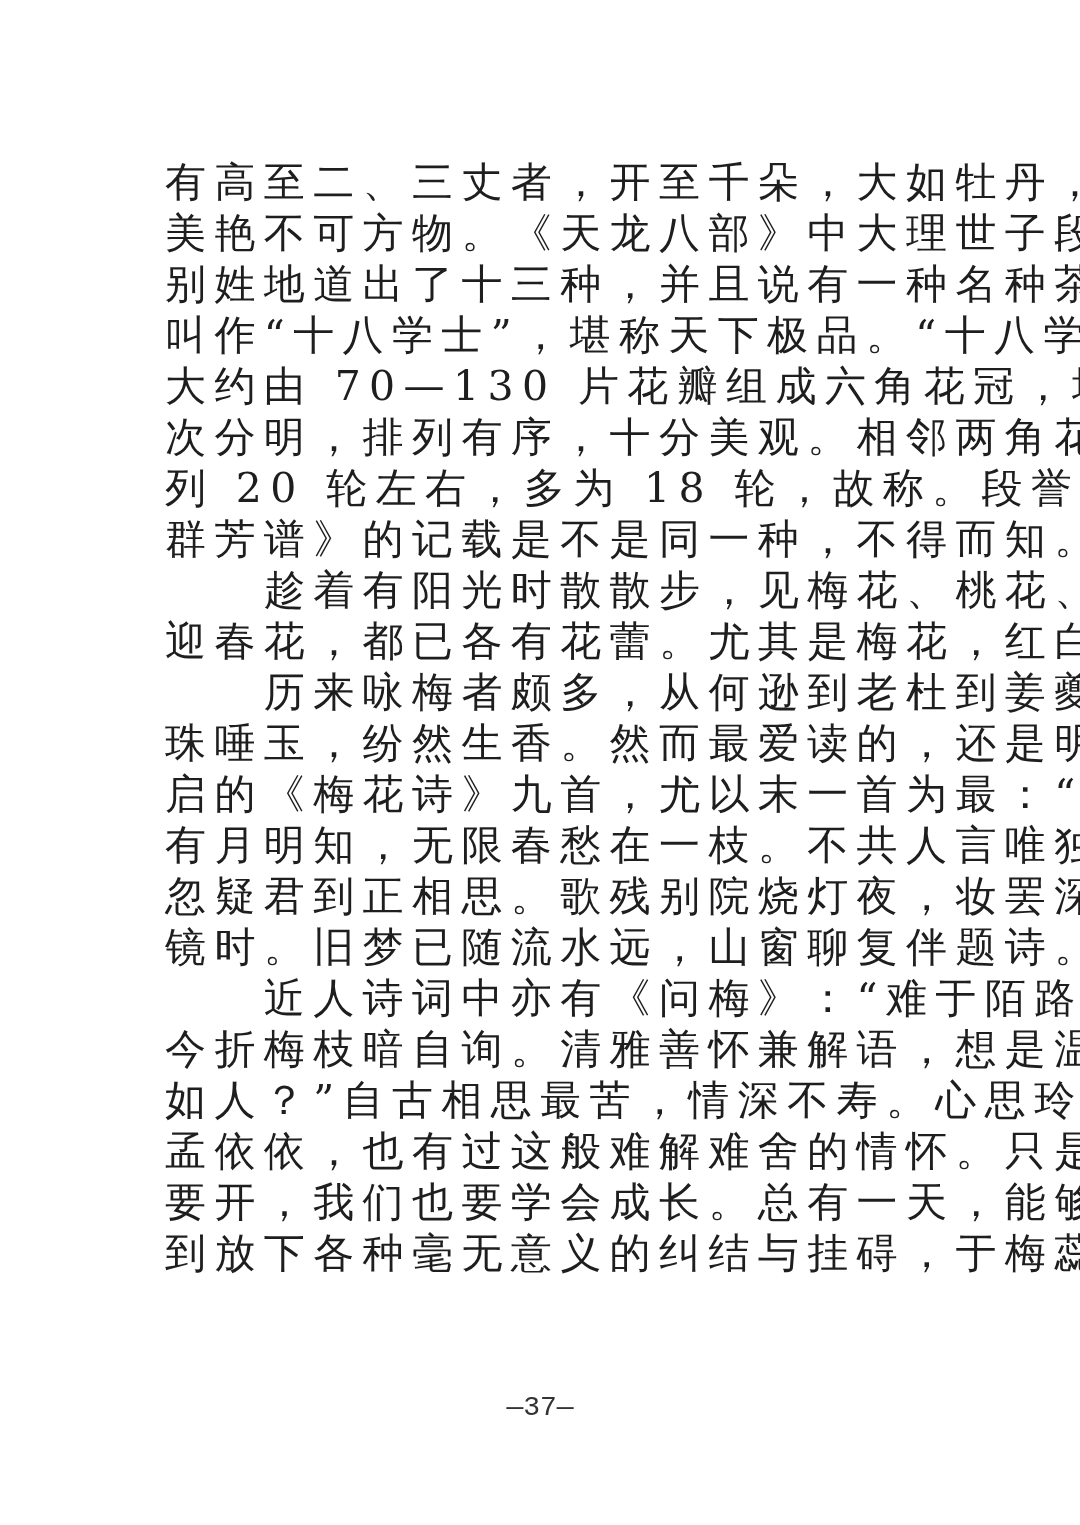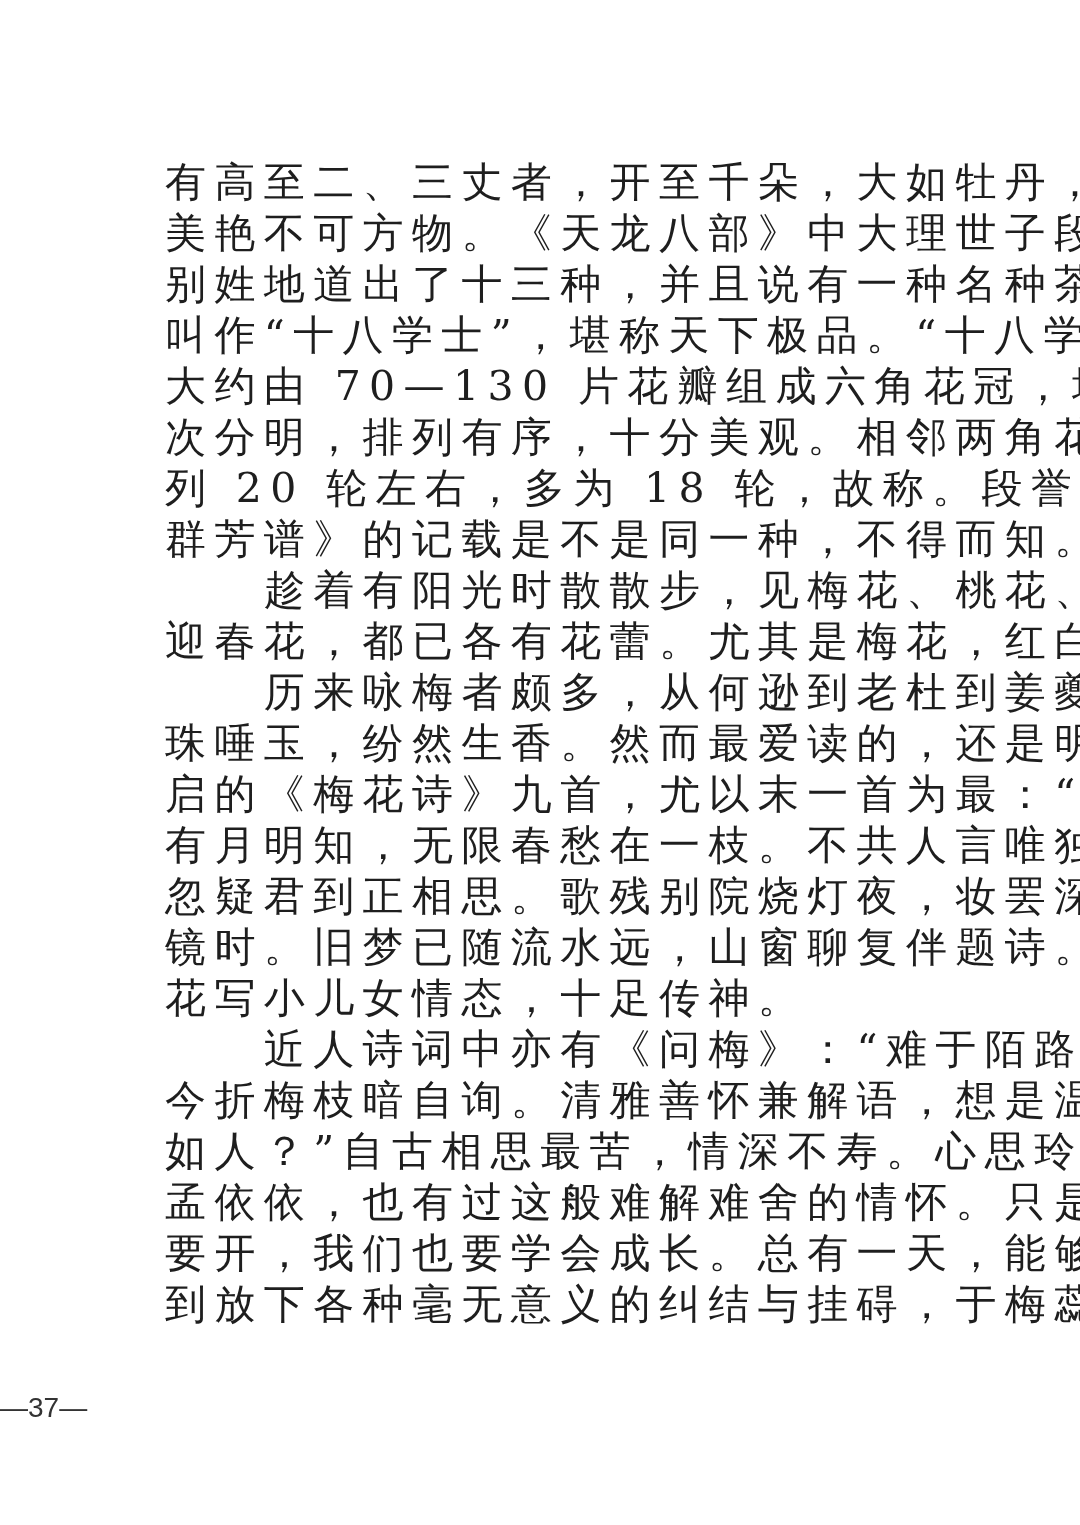--- a/index.html
+++ b/index.html
@@ -28,23 +28,24 @@
       font-size: 41px;
       letter-spacing: 8.4px;
       white-space: nowrap;
       overflow: visible;
     }
     .page-number {
       position: absolute;
       left: 0;
       width: 1080px;
       top: 1392px;
+      text-align: center;
       font-size: 28px;
       color: #333333;
-      font-family: Liberation Sans, sans-serif;
+      font-family: Liberation Mono, monospace;
     }
   </style>
 </head>
 <body>
 
 <div class="page">
   <span class="line">有高至二、三丈者，开至千朵，大如牡丹，皆下垂，</span>
   <span class="line">美艳不可方物。《天龙八部》中大理世子段誉分名</span>
   <span class="line">别姓地道出了十三种，并且说有一种名种茶花，</span>
   <span class="line">叫作“十八学士”，堪称天下极品。“十八学士”</span>
@@ -53,21 +54,20 @@
   <span class="line">列 20 轮左右，多为 18 轮，故称。段誉所言与《广</span>
   <span class="line">群芳谱》的记载是不是同一种，不得而知。</span>
   <span class="line">　　趁着有阳光时散散步，见梅花、桃花、紫荆、</span>
   <span class="line">迎春花，都已各有花蕾。尤其是梅花，红白历历，</span>
   <span class="line">　　历来咏梅者颇多，从何逊到老杜到姜夔，咳</span>
   <span class="line">珠唾玉，纷然生香。然而最爱读的，还是明代高</span>
   <span class="line">启的《梅花诗》九首，尤以末一首为最：“断魂只</span>
   <span class="line">有月明知，无限春愁在一枝。不共人言唯独笑，</span>
   <span class="line">忽疑君到正相思。歌残别院烧灯夜，妆罢深宫览</span>
   <span class="line">镜时。旧梦已随流水远，山窗聊复伴题诗。”借梅</span>
-  <span class="line">花写小儿女情态，十足传神。</span>
   <span class="line">　　近人诗词中亦有《问梅》：“难于陌路问前因，</span>
   <span class="line">今折梅枝暗自询。清雅善怀兼解语，想是温柔不</span>
   <span class="line">如人？”自古相思最苦，情深不寿。心思玲珑如</span>
   <span class="line">孟依依，也有过这般难解难舍的情怀。只是梅花</span>
   <span class="line">要开，我们也要学会成长。总有一天，能够成熟</span>
   <span class="line">到放下各种毫无意义的纠结与挂碍，于梅蕊初绽</span>
 </div>
 
 <div class="page-number">—37—</div>
 

